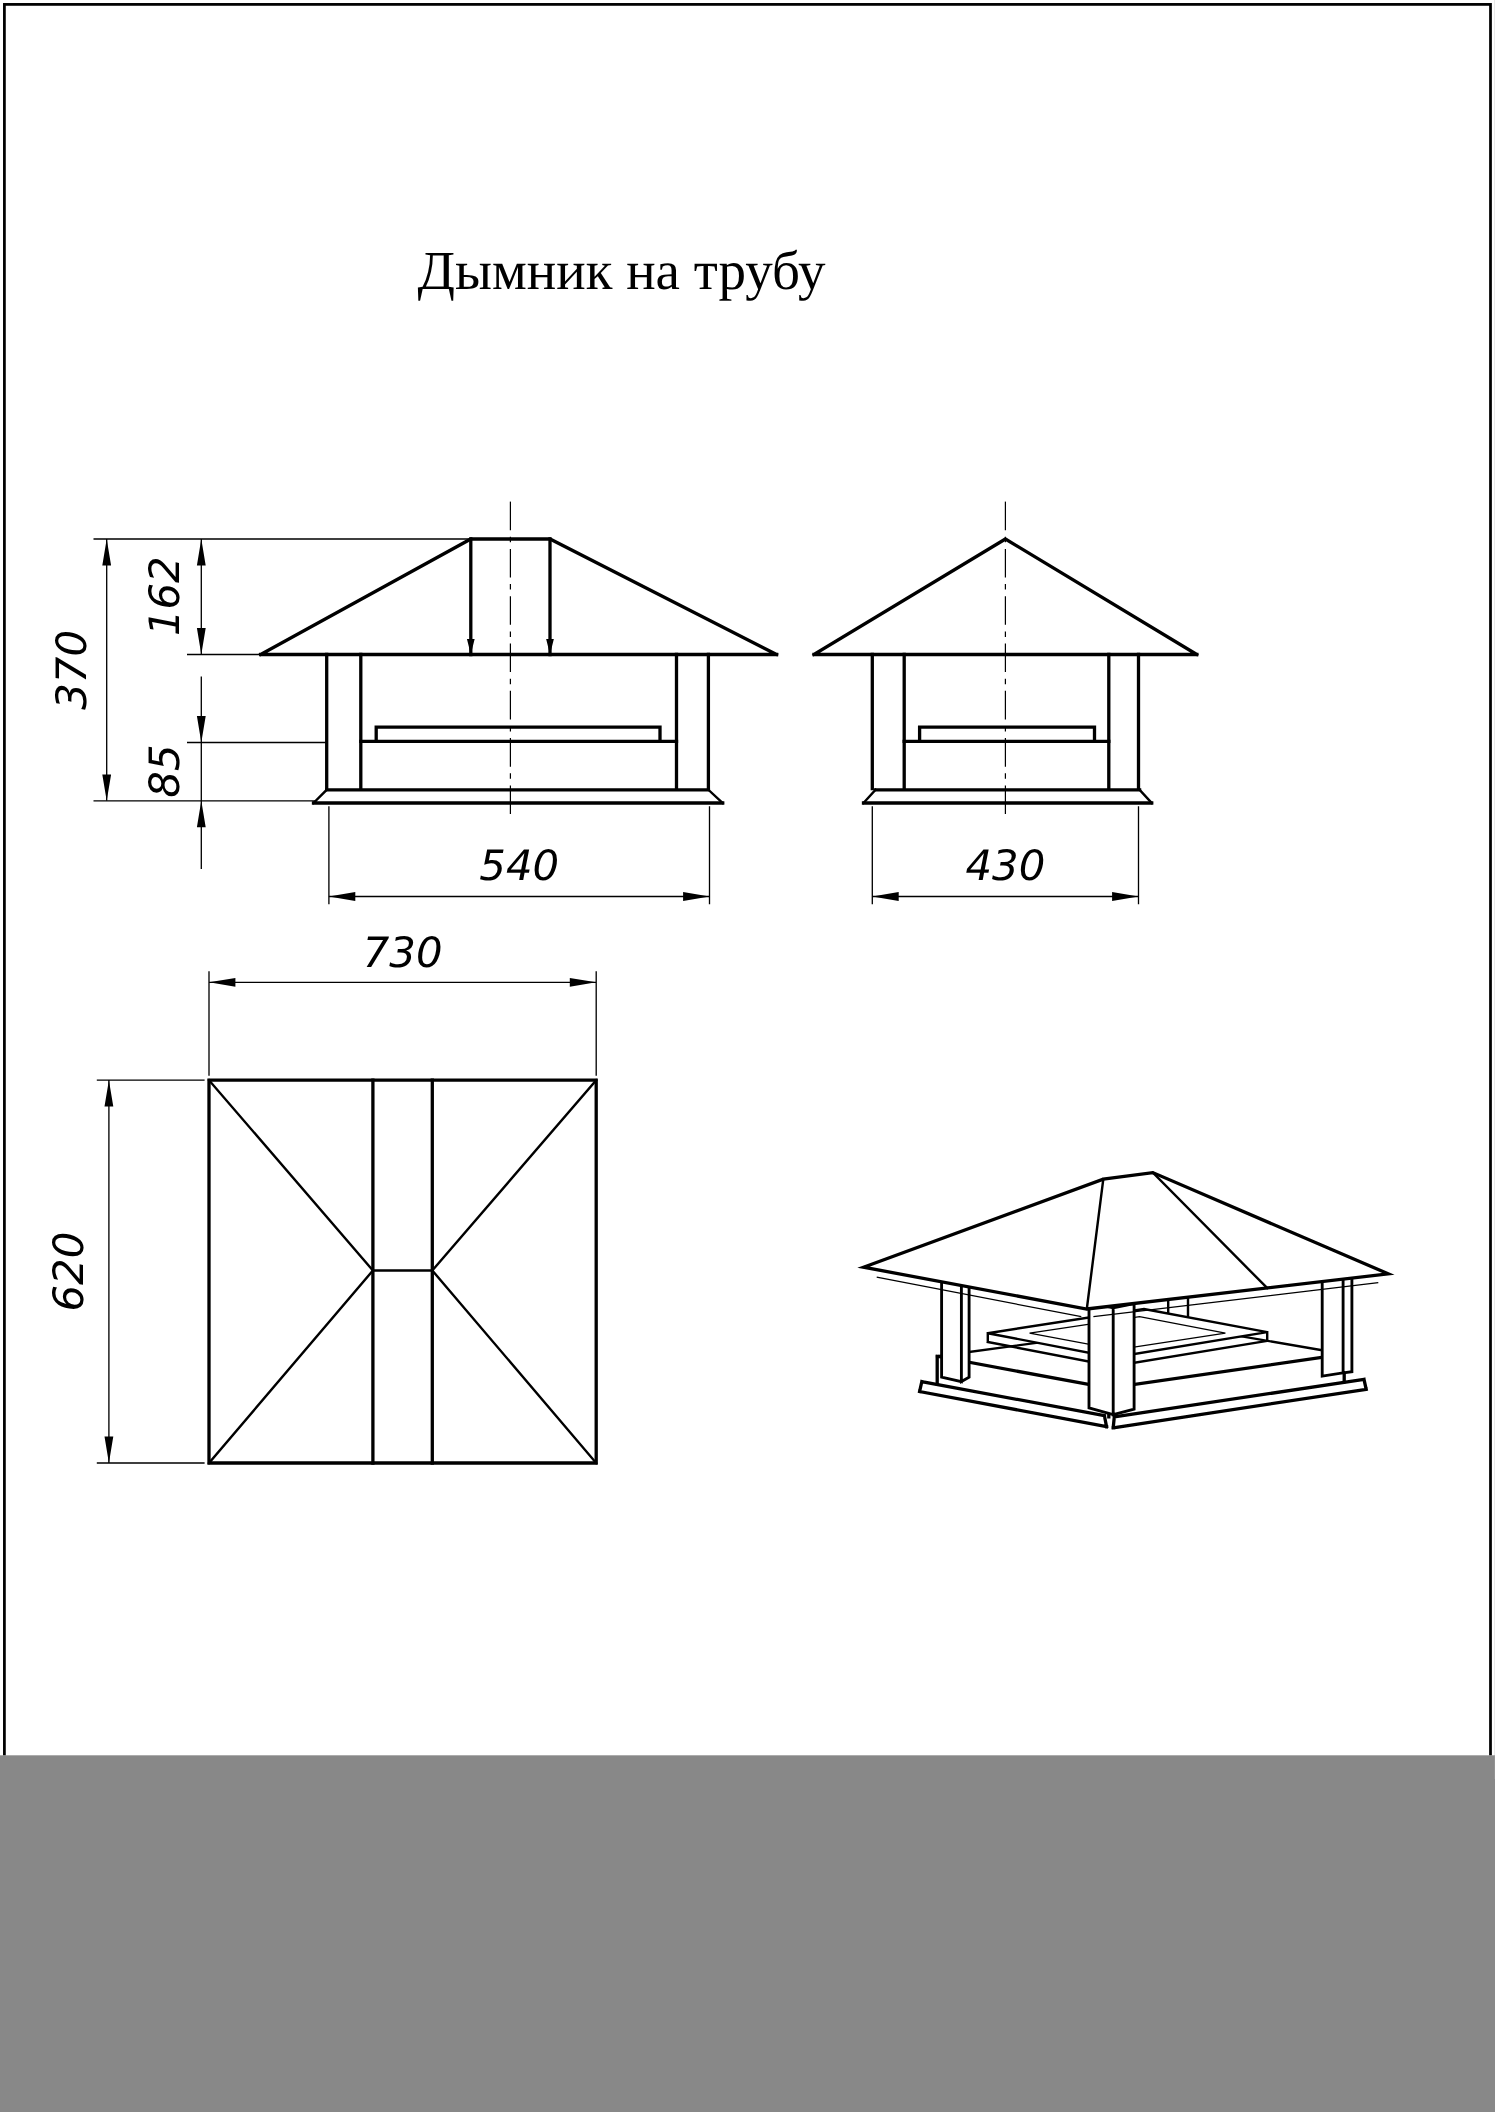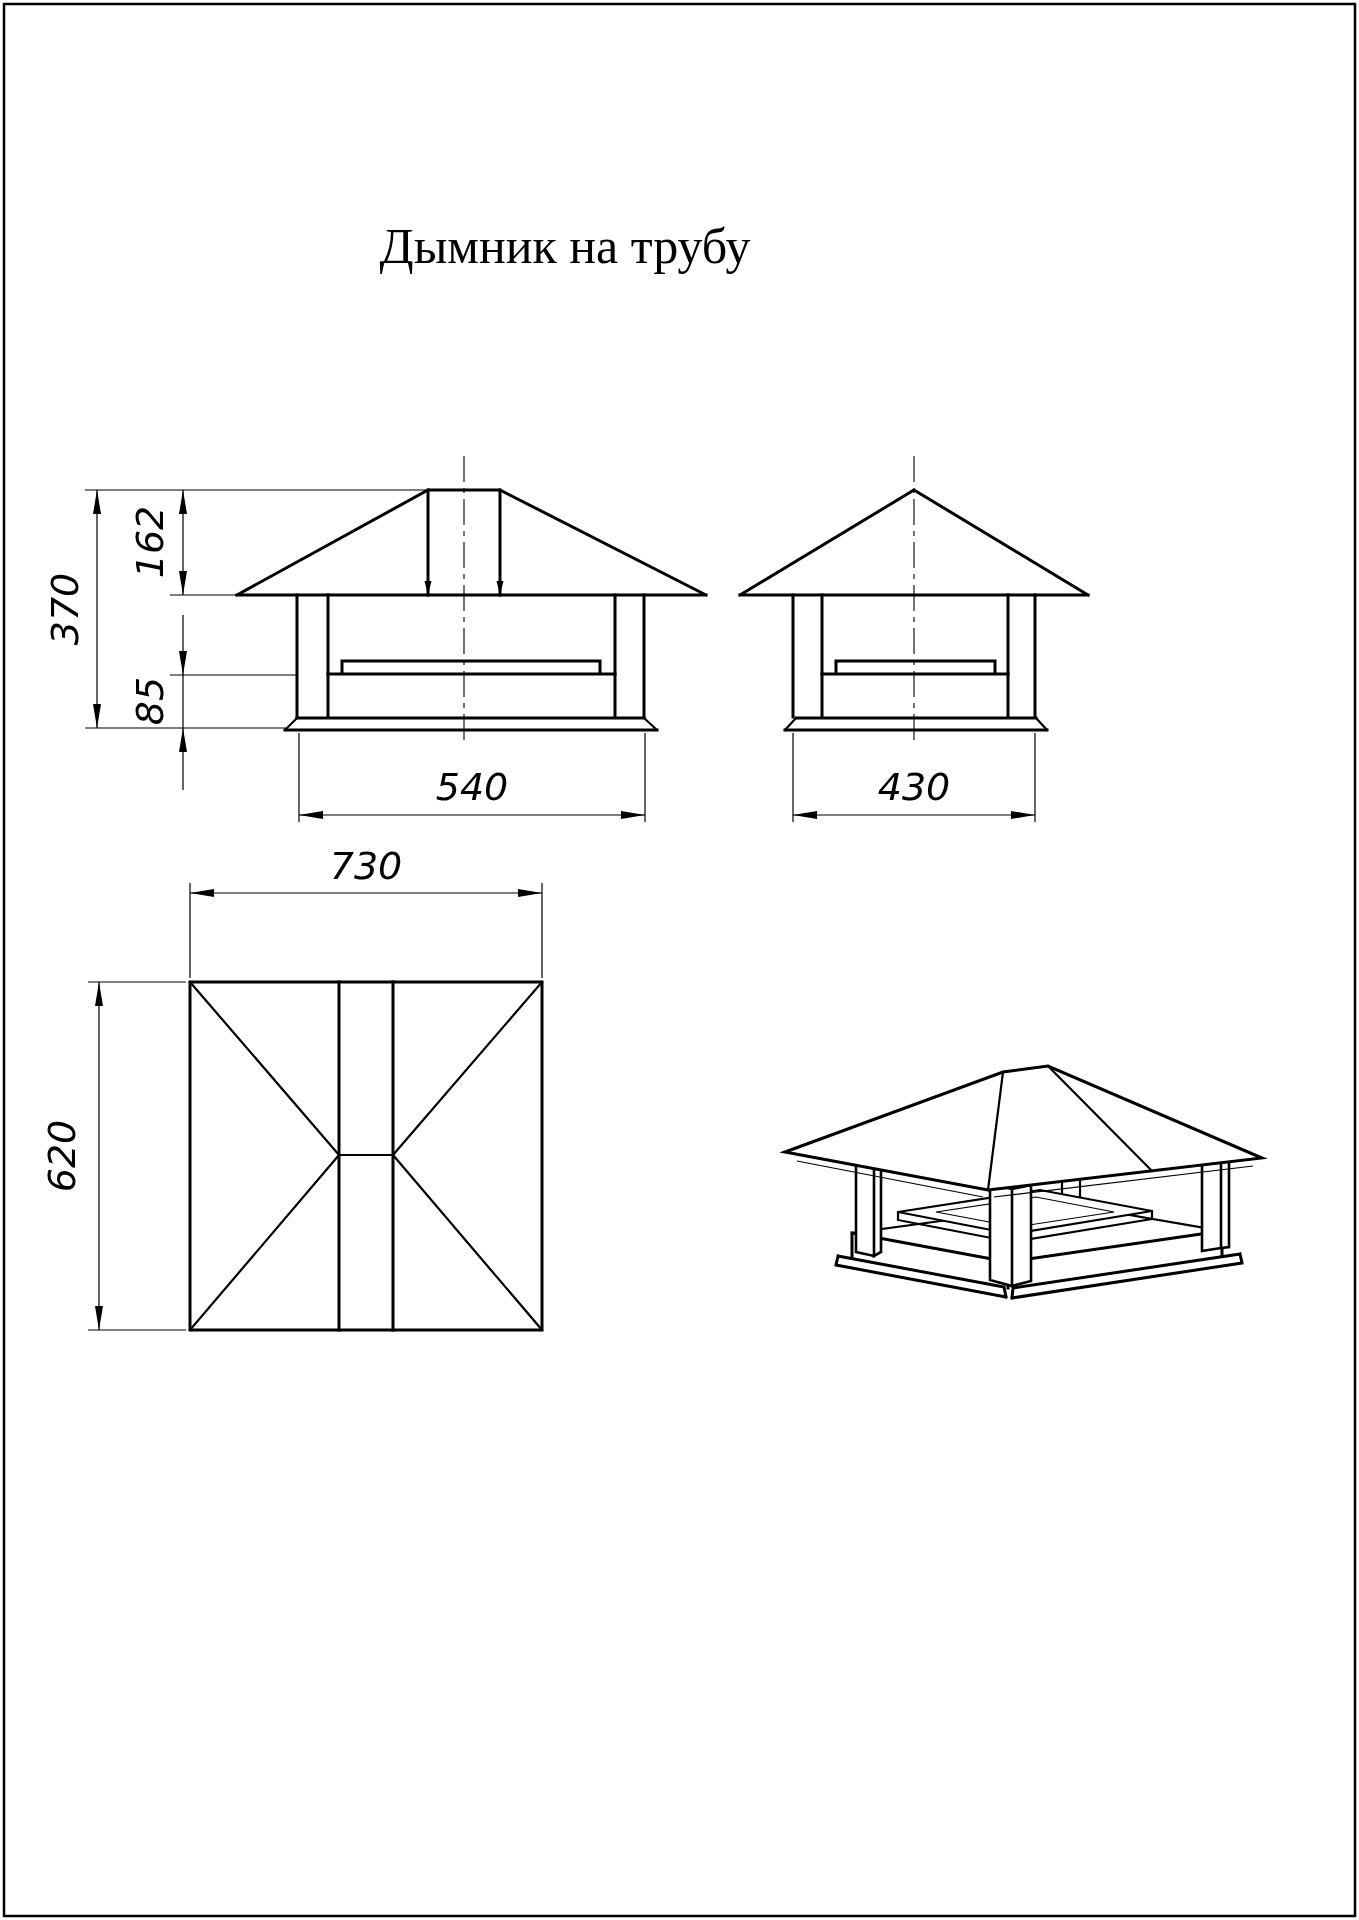--- a/index.html
+++ b/index.html
@@ -1,17 +1,17 @@
 <!DOCTYPE html>
 <html><head>
 <meta charset="utf-8">
 <style>
   html,body{margin:0;padding:0;background:#888;}
   .sheet{
-    position:relative;width:1359px;height:1920px;background:#ffffff;
+    position:relative;width:1359px;height:1596px;background:#ffffff;
     margin:0 auto;font-family:"Liberation Sans",sans-serif;overflow:hidden;
   }
   svg{position:absolute;left:0;top:0;}
   .thick{stroke:#000;stroke-width:3;fill:none;stroke-linecap:square;stroke-linejoin:miter;}
   .med{stroke:#000;stroke-width:2.2;fill:none;stroke-linecap:square;}
   .thin{stroke:#000;stroke-width:1.2;fill:none;stroke-linecap:butt;}
   .cline{stroke:#000;stroke-width:1.1;fill:none;stroke-dasharray:26 6 5 6;}
   .arrow{fill:#000;stroke:none;}
   .whitefill{fill:#fff;stroke:#000;}
   .dim-text{font-family:"DejaVu Sans",sans-serif;font-style:italic;font-size:38px;fill:#000;}

